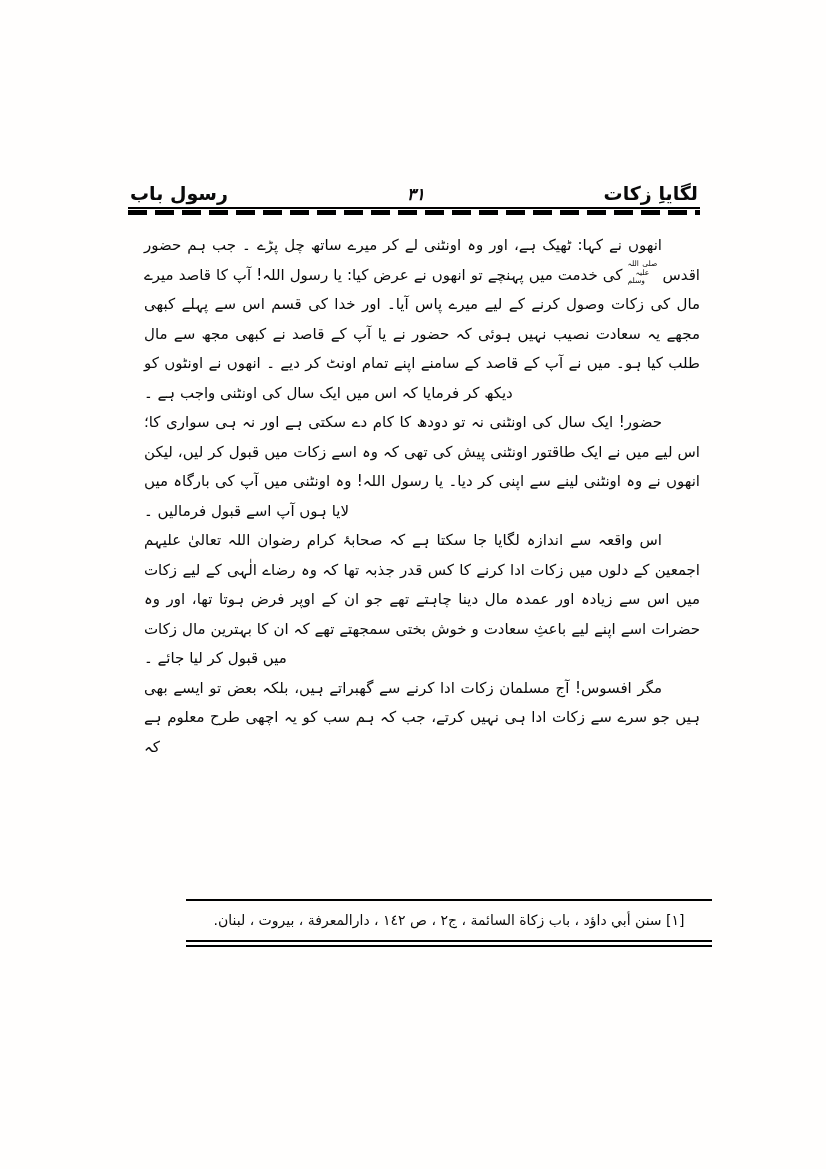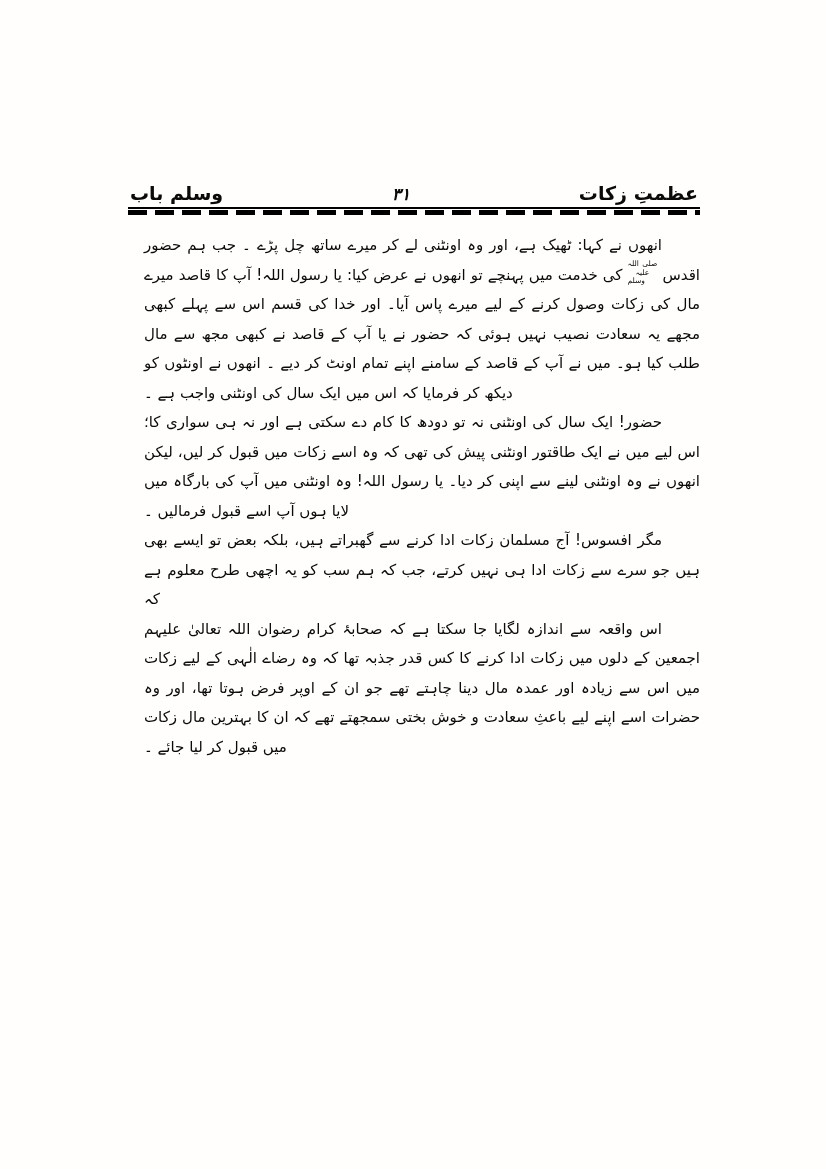--- a/index.html
+++ b/index.html
@@ -91,31 +91,34 @@
     line-height: 1.4;
   }
 </style>
 </head>
 <body>
 
 <div class="page">
   <div class="content">
 
     <div class="running-header">
-      <span>عظمتِ زکات</span>
+      <span>لگایاِ زکات</span>
       <span class="page-num">۳۱</span>
-      <span>وسلم باب</span>
+      <span>رسول باب</span>
     </div>
 
     <div class="header-rule">
       <div class="dashes"></div>
     </div>
 
     <div class="body-text">
         <p>انھوں نے کہا: ٹھیک ہے، اور وہ اونٹنی لے کر میرے ساتھ چل پڑے ۔ جب ہم حضور اقدس <span class="honorific">صلی اللہ علیہ وسلم</span> کی خدمت میں پہنچے تو انھوں نے عرض کیا: یا رسول اللہ! آپ کا قاصد میرے مال کی زکات وصول کرنے کے لیے میرے پاس آیا۔ اور خدا کی قسم اس سے پہلے کبھی مجھے یہ سعادت نصیب نہیں ہوئی کہ حضور نے یا آپ کے قاصد نے کبھی مجھ سے مال طلب کیا ہو۔ میں نے آپ کے قاصد کے سامنے اپنے تمام اونٹ کر دیے ۔ انھوں نے اونٹوں کو دیکھ کر فرمایا کہ اس میں ایک سال کی اونٹنی واجب ہے ۔</p>
         <p>حضور! ایک سال کی اونٹنی نہ تو دودھ کا کام دے سکتی ہے اور نہ ہی سواری کا؛ اس لیے میں نے ایک طاقتور اونٹنی پیش کی تھی کہ وہ اسے زکات میں قبول کر لیں، لیکن انھوں نے وہ اونٹنی لینے سے اپنی کر دیا۔ یا رسول اللہ! وہ اونٹنی میں آپ کی بارگاہ میں لایا ہوں آپ اسے قبول فرمالیں ۔</p>
+        <p>اس واقعہ سے اندازہ لگایا جا سکتا ہے کہ صحابۂ کرام رضوان اللہ تعالیٰ علیہم اجمعین کے دلوں میں زکات ادا کرنے کا کس قدر جذبہ تھا کہ وہ رضاے الٰہی کے لیے زکات میں اس سے زیادہ اور عمدہ مال دینا چاہتے تھے جو ان کے اوپر فرض ہوتا تھا، اور وہ حضرات اسے اپنے لیے باعثِ سعادت و خوش بختی سمجھتے تھے کہ ان کا بہترین مال زکات میں قبول کر لیا جائے ۔</p>
         <p>مگر افسوس! آج مسلمان زکات ادا کرنے سے گھبراتے ہیں، بلکہ بعض تو ایسے بھی ہیں جو سرے سے زکات ادا ہی نہیں کرتے، جب کہ ہم سب کو یہ اچھی طرح معلوم ہے کہ</p>
-        <p>اس واقعہ سے اندازہ لگایا جا سکتا ہے کہ صحابۂ کرام رضوان اللہ تعالیٰ علیہم اجمعین کے دلوں میں زکات ادا کرنے کا کس قدر جذبہ تھا کہ وہ رضاے الٰہی کے لیے زکات میں اس سے زیادہ اور عمدہ مال دینا چاہتے تھے جو ان کے اوپر فرض ہوتا تھا، اور وہ حضرات اسے اپنے لیے باعثِ سعادت و خوش بختی سمجھتے تھے کہ ان کا بہترین مال زکات میں قبول کر لیا جائے ۔</p>
       </div>
 
+    <div class="footnote">
+      <span>[١] سنن أبي داؤد ، باب زكاة السائمة ، ج٢ ، ص ١٤٢ ، دارالمعرفة ، بيروت ، لبنان.</span>
+    </div>
 
   </div>
 </div>
 
 </body></html>

